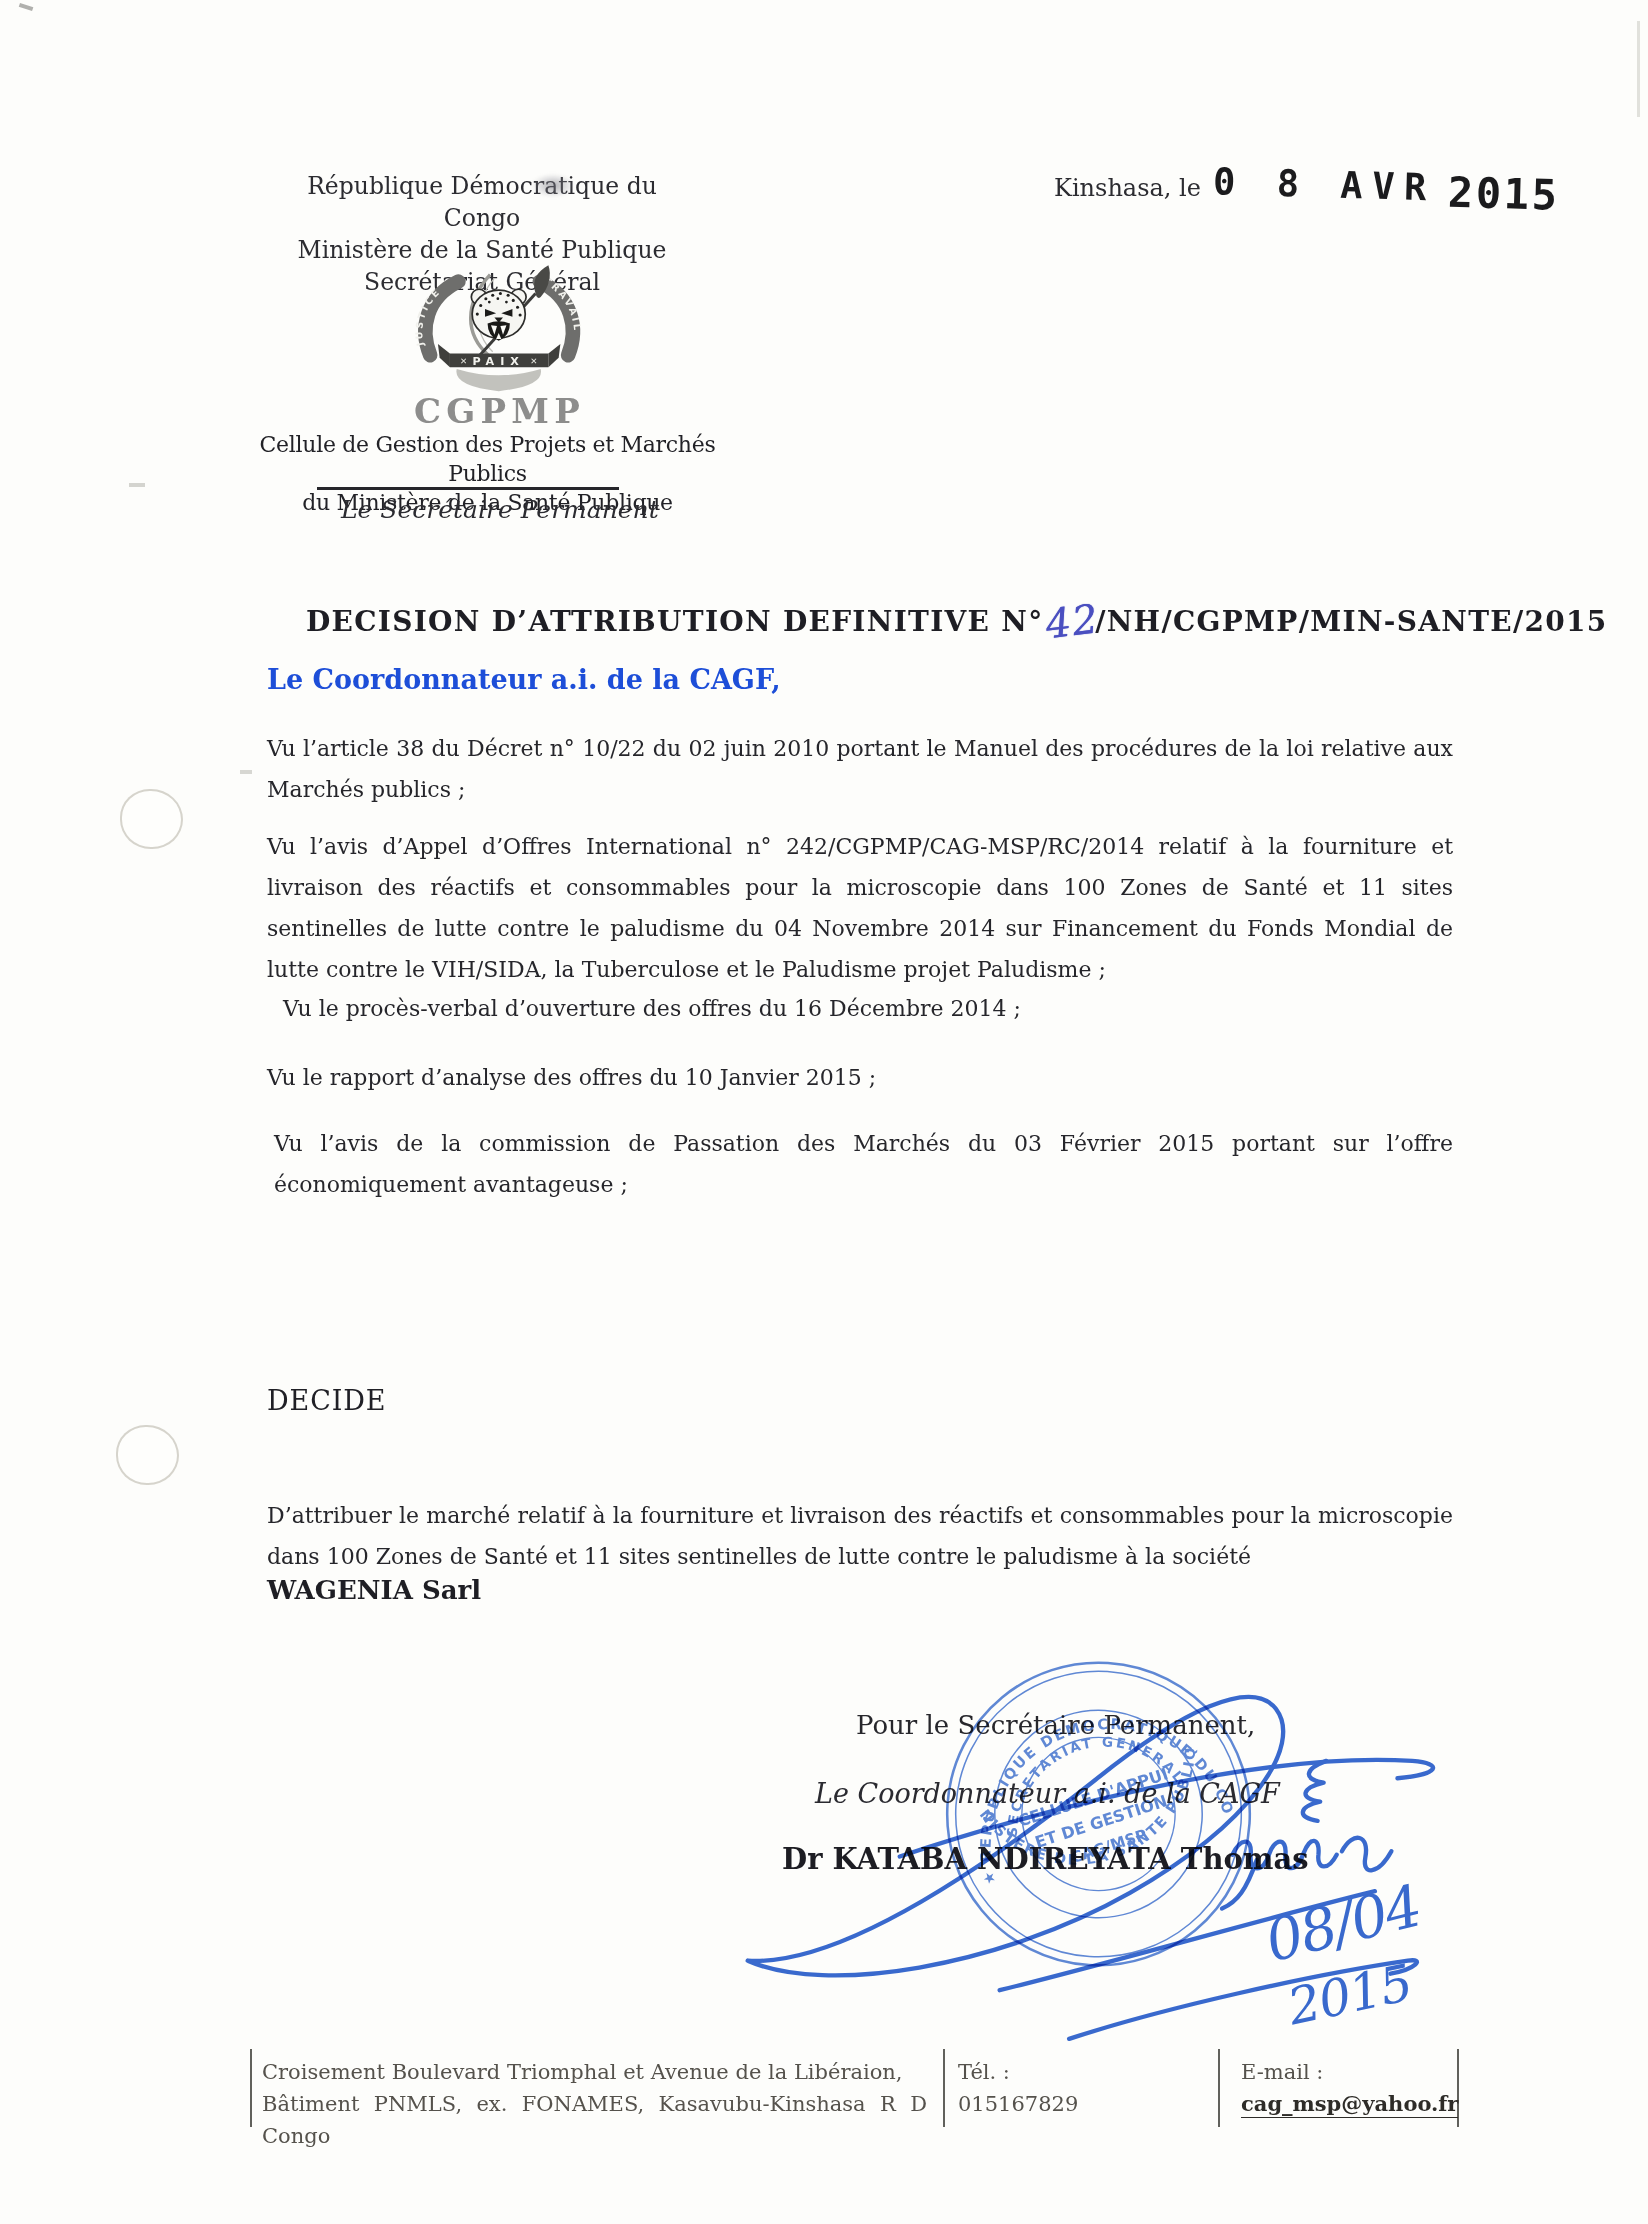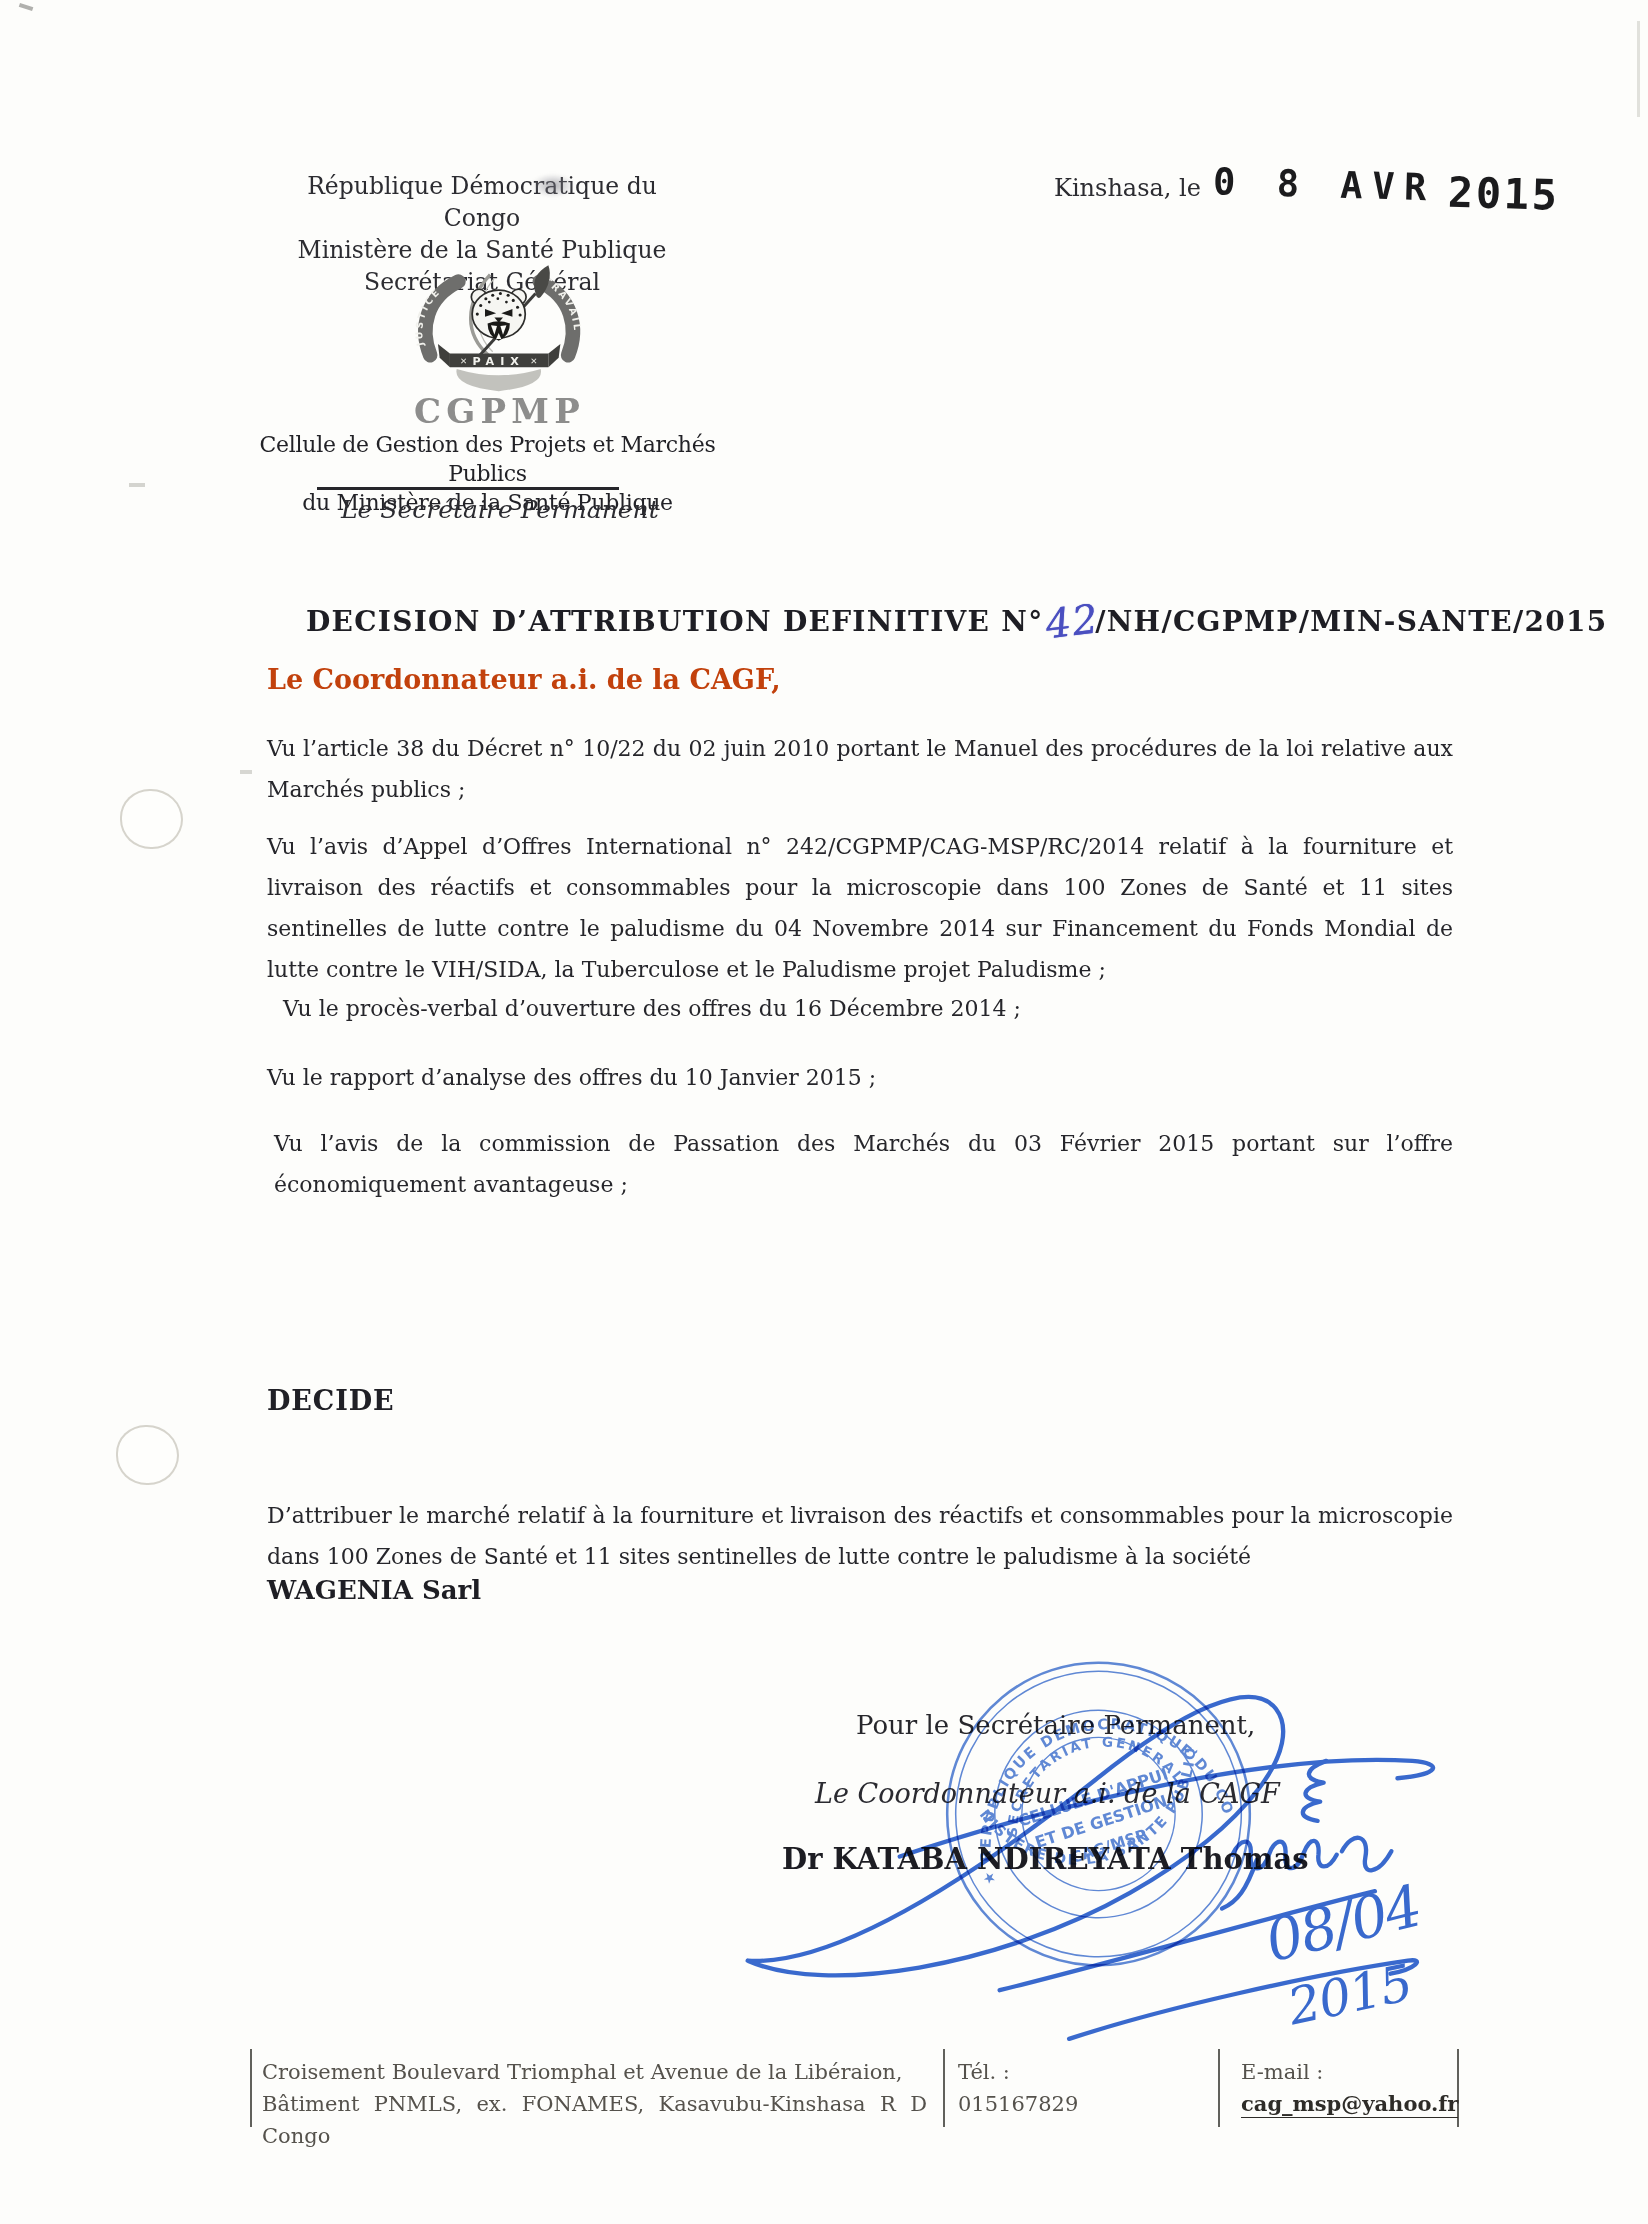--- a/index.html
+++ b/index.html
@@ -31,28 +31,28 @@
   .role{left:341px;top:495px;font-size:25px;font-style:italic;color:#2c2c31;}
   
   .title{left:306px;top:594px;white-space:nowrap;font-size:28px;font-weight:bold;
     letter-spacing:1.3px;color:#1e1e24;}
   .hand42{display:inline-block;font-size:40px;font-weight:normal;font-style:italic;
     color:#4a4fc0;transform:rotate(-7deg) translateY(4.3px);margin:0 -3.5px 0 1.7px;
     text-shadow:0 0 0.9px #4a4fc0;}
   
   .para{left:267px;width:1186px;font-size:22px;line-height:41px;
     text-align:justify;color:#26262b;}
-  .salut{left:267px;top:664px;font-size:27px;font-weight:bold;color:#c2410c;}
+  .salut{left:267px;top:664px;font-size:27px;font-weight:bold;color:#1d4ed8;}
   .p1{top:728px;}
   .p2{top:826px;}
   .p3{top:988px;margin-left:16px;}
   .p4{top:1057px;}
   .p5{top:1123px;padding-left:7px;width:1179px;}
   .p6{top:1217px;}
-  .decide{left:267px;top:1385px;font-size:27px;font-weight:bold;letter-spacing:0.9px;color:#202026;}
+  .decide{left:267px;top:1385px;font-size:27px;font-weight:normal;letter-spacing:0.9px;color:#202026;}
   .decision{top:1495px;}
   .company{left:267px;top:1575px;font-size:26px;font-weight:bold;color:#1e1e24;text-align:center;}
   
   .sig1{left:856px;top:1710px;font-size:26px;color:#27272c;}
   .sig2{left:815px;top:1778px;font-size:27px;font-style:italic;color:#2a2a30;}
   .sig3{left:782px;top:1842px;font-size:29px;font-weight:bold;color:#1d1d23;}
   .stampsvg{left:937px;top:1649px;mix-blend-mode:multiply;}
   .sigsvg{left:713px;top:1632px;mix-blend-mode:multiply;}
   .stamp-text{font-family:"DejaVu Sans", sans-serif;font-weight:bold;fill:#3e6fd0;}
   .ink{stroke:#2f63cf;fill:none;stroke-linecap:round;stroke-linejoin:round;}

